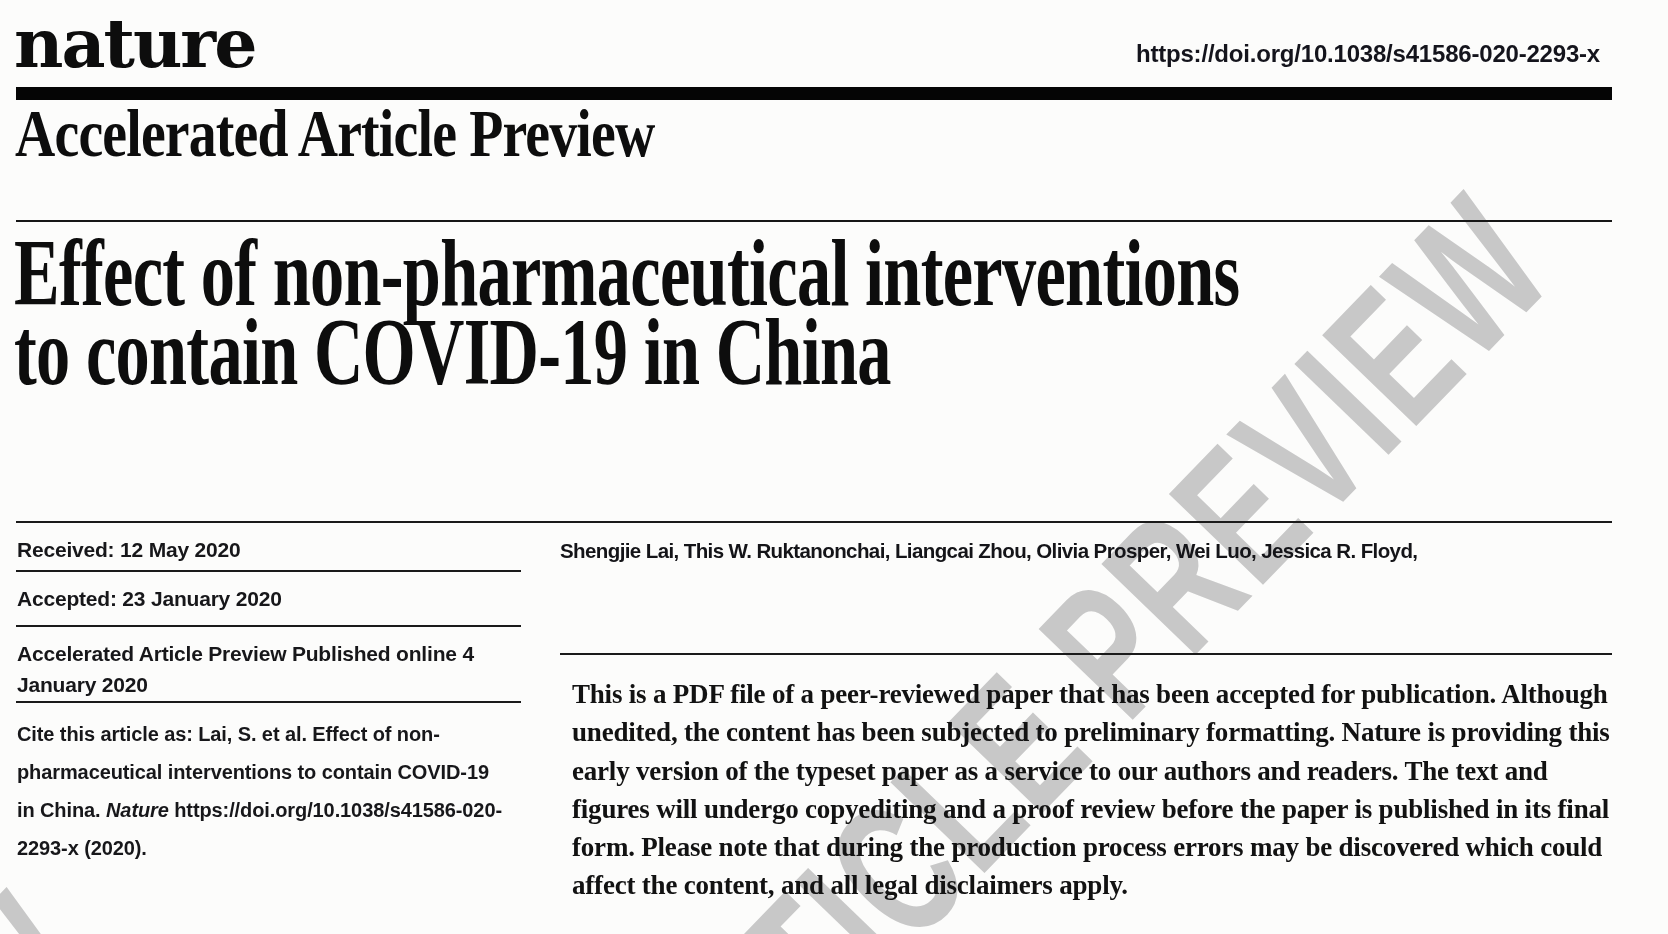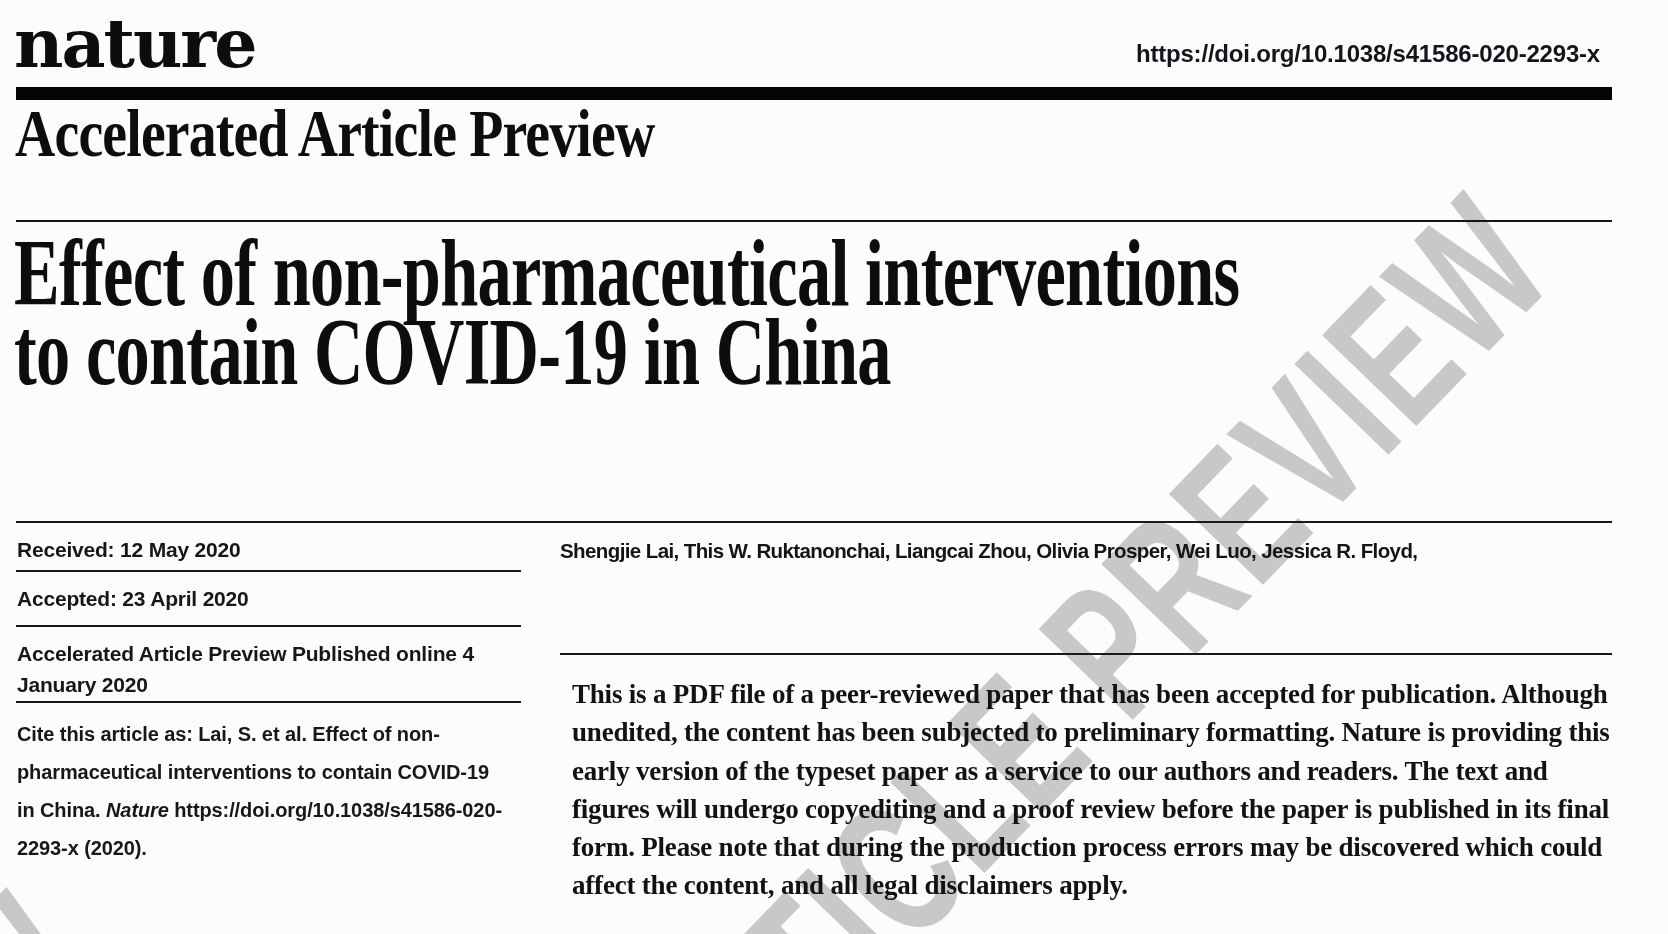--- a/index.html
+++ b/index.html
@@ -125,21 +125,21 @@
       <span class="line">Effect of non-pharmaceutical interventions</span>
       <span class="line">to contain COVID-19 in China</span>
     </h1>
 
     <aside class="meta">
       <div class="hrule r1"></div>
 
       <div class="meta-entry entry-received">Received: 12 May 2020</div>
       <div class="hrule r2"></div>
 
-      <div class="meta-entry entry-accepted">Accepted: 23 April 2020</div>
+      <div class="meta-entry entry-accepted">Accepted: 23 January 2020</div>
       <div class="hrule r3"></div>
 
       <div class="meta-entry entry-published">Accelerated Article Preview Published online 4 January 2020</div>
       <div class="hrule r4"></div>
 
       <p class="citation"><span>Cite this article as: Lai, S. et al. Effect of non-pharmaceutical interventions to contain COVID-19 in China. </span><em>Nature</em><span> https://doi.org/10.1038/s41586-020-2293-x (2020).</span></p>
     </aside>
 
     <section class="main">
       <div class="author-list">

